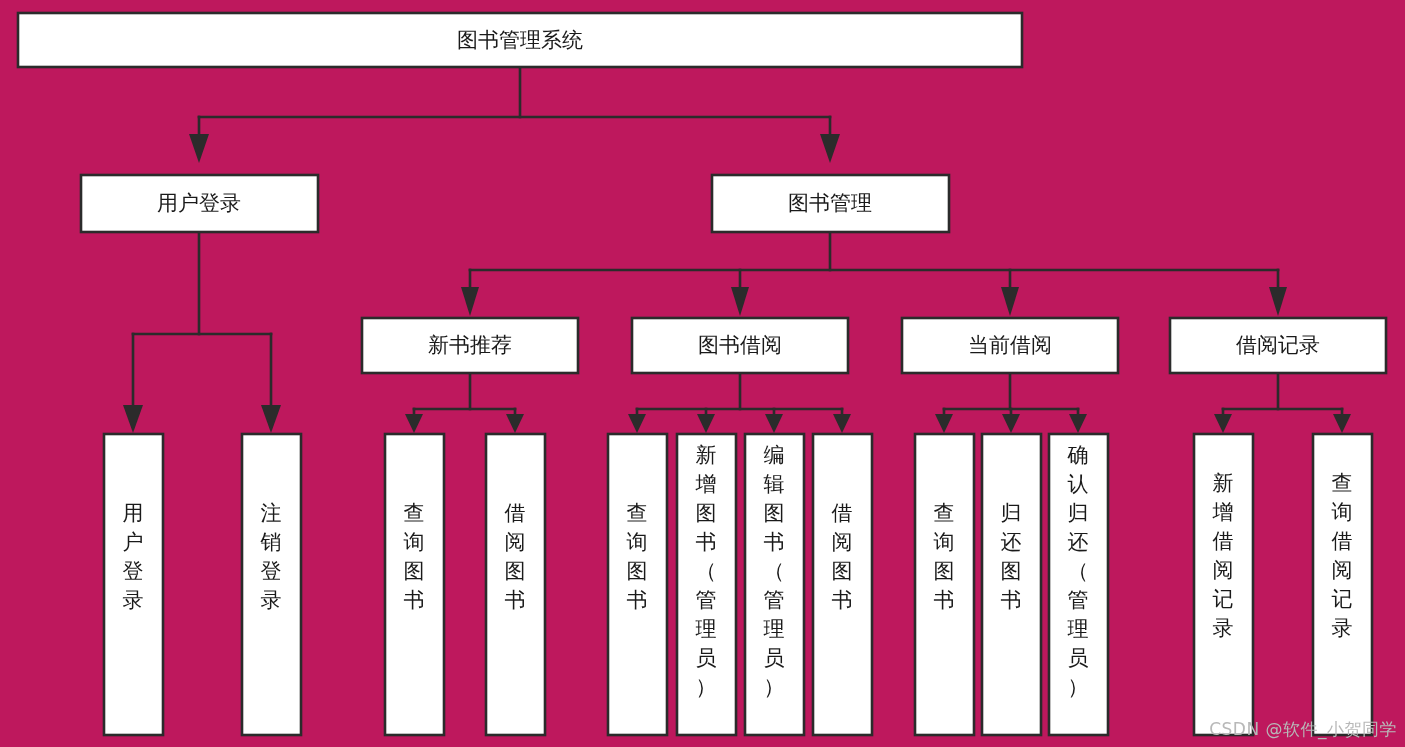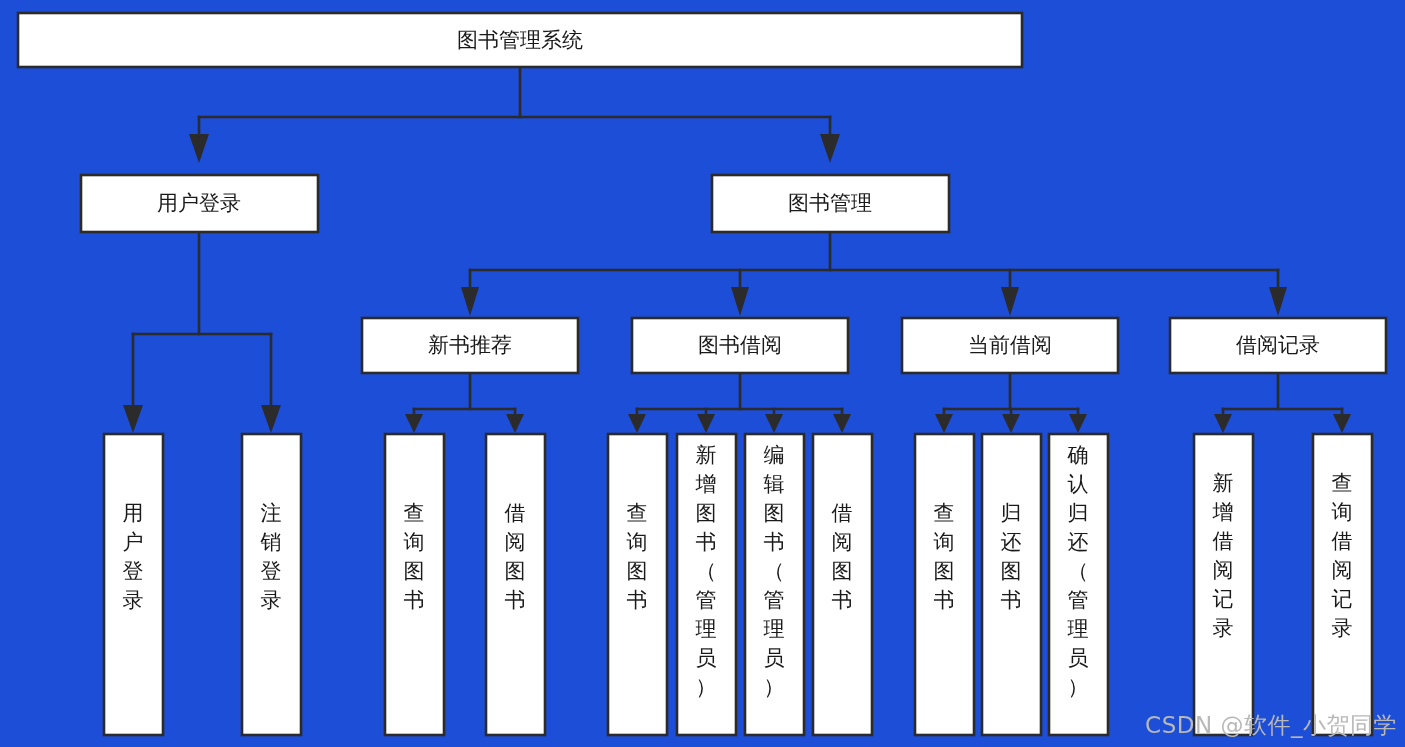--- a/index.html
+++ b/index.html
@@ -8,21 +8,21 @@
     padding: 0;
     background: #ffffff;
   }
   body {
     font-family: "Liberation Sans", "DejaVu Sans", sans-serif;
   }
   #diagram-root {
     position: relative;
     width: 1405px;
     height: 747px;
-    background: #1d4ed8;
+    background: #be185d;
     overflow: hidden;
   }
   svg#tree-svg {
     position: absolute;
     left: 0;
     top: 0;
     width: 1405px;
     height: 747px;
     display: block;
   }
@@ -52,21 +52,21 @@
     font-family: "DejaVu Sans", "Liberation Sans", sans-serif;
     font-size: 21px;
     fill: #1a1a1a;
     text-anchor: middle;
   }
   .watermark-text {
     position: absolute;
     right: 8px;
     bottom: 6px;
     font-family: "DejaVu Sans", "Liberation Sans", sans-serif;
-    font-size: 23px;
+    font-size: 17px;
     color: #b8b8b8;
     letter-spacing: 0.5px;
     white-space: nowrap;
     user-select: none;
   }
 </style>
 </head>
 <body>
 
 <div id="diagram-root">

